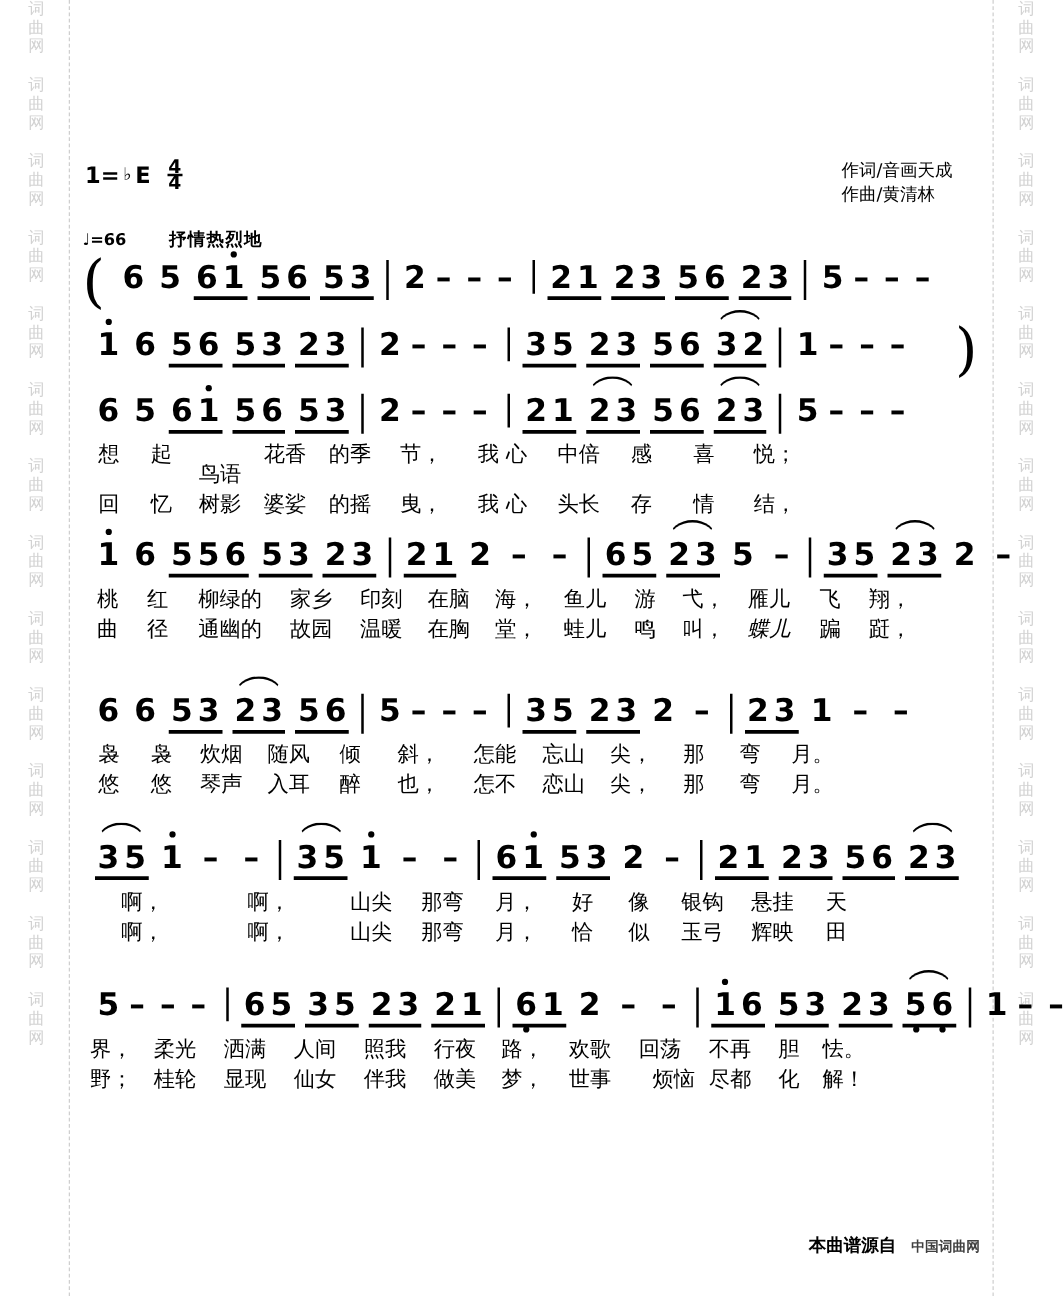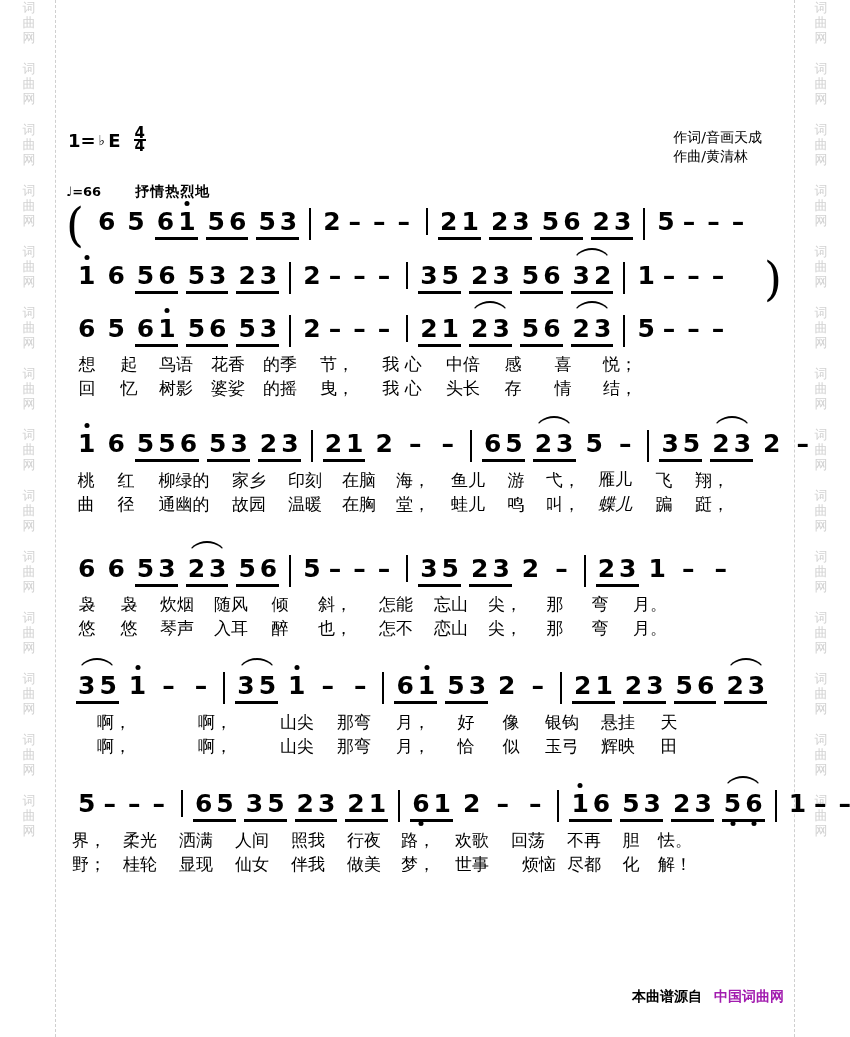--- a/index.html
+++ b/index.html
@@ -154,21 +154,21 @@
   .sig{
     position:absolute;right:70px;top:938px;
     font-size:19px;font-weight:700;
     font-family:"DejaVu Serif","Liberation Serif",serif;
   }
   .source{
     position:absolute;right:66px;top:988px;
     font-size:14px;font-weight:700;
     display:flex;gap:12px;align-items:center;
   }
-  .source .site{color:#a21caf;font-size:14px;}
+  .source .site{color:#404040;font-size:11px;}
 </style>
 </head>
 <body>
 
 <div class="page">
 
   <div class="edge-rule left"></div>
   <div class="edge-rule right"></div>
 
   <div class="wm-col left" id="wmLeft">
@@ -580,21 +580,21 @@
               <span class="note dash">–</span>
             </span>
           </span>
         </span>
       </span>
     </div>
   <div class="lyrics" id="lyr3" style="top:352px">
       <div class="lyrow">
         <span class="lycell" style="width: 42px;">想</span>
         <span class="lycell" style="width: 42px;">起</span>
-        <span class="lycell" style="width: 52px;">鸟语</span>
+        <span class="lycell" style="width: 52px; margin-top: 16px;">鸟语</span>
         <span class="lycell" style="width: 52px;">花香</span>
         <span class="lycell" style="width: 52px;">的季</span>
         <span class="lycell" style="width: 62px;">节，</span>
         <span class="lycell" style="width: 68px;">我 心</span>
         <span class="lycell" style="width: 54px;">中倍</span>
         <span class="lycell" style="width: 46px;">感</span>
         <span class="lycell" style="width: 54px;">喜</span>
         <span class="lycell" style="width: 60px;">悦；</span>
       </div>
       <div class="lyrow">

